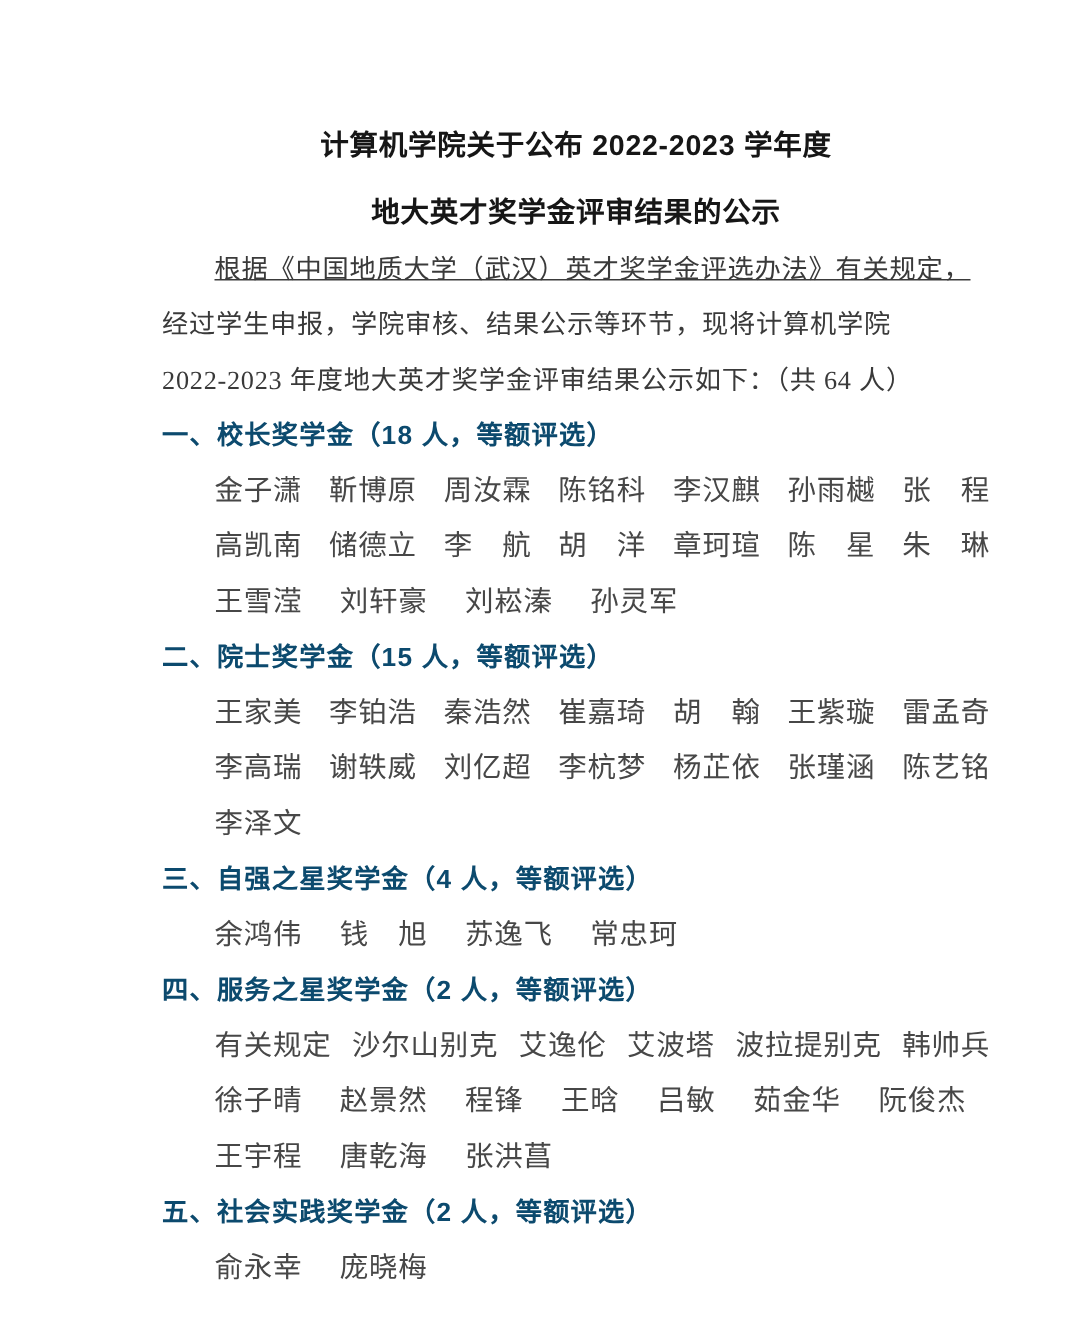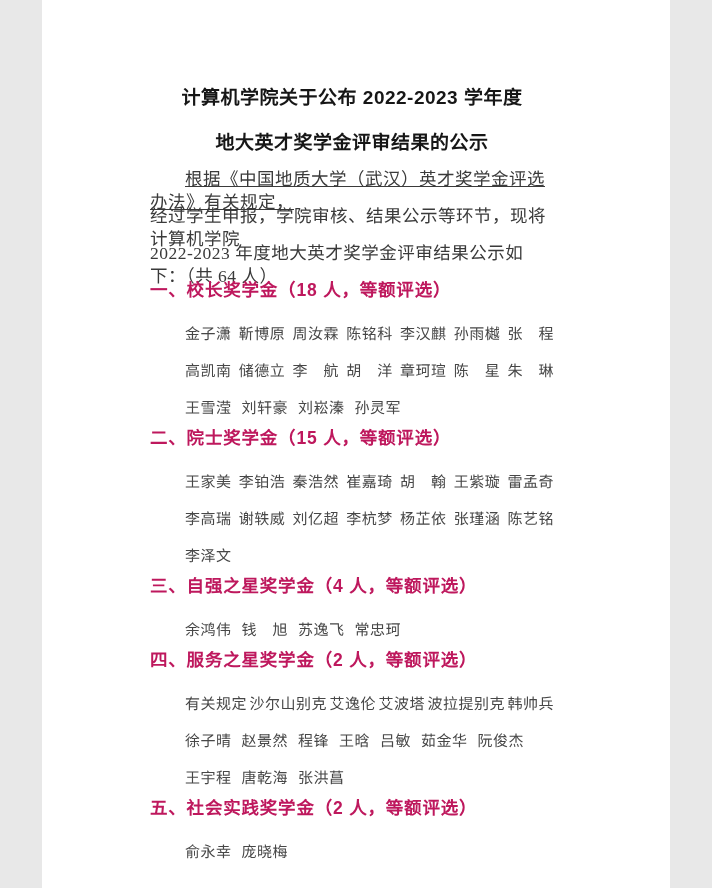--- a/index.html
+++ b/index.html
@@ -2,26 +2,26 @@
 <html lang="zh-CN"><head>
 <meta charset="utf-8">
 <style>
   html, body {
     margin: 0;
     padding: 0;
     background: #e8e8e8;
   }
   .doc {
     position: relative;
-    width: 628px;
+    width: 712px;
     height: 888px;
     margin: 0 auto;
     background: #ffffff;
     box-sizing: border-box;
-    padding: 86px 116px 0 108px;
+    padding: 86px 52px 0 108px;
     overflow: hidden;
     color: #3a3a3a;
     font-family: "Liberation Serif", serif;
   }
   .title {
     margin: 0;
     text-align: center;
     font-family: "Liberation Sans", sans-serif;
     font-weight: bold;
     font-size: 19px;
@@ -40,34 +40,34 @@
     color: #3a3a3a;
   }
   .body-line.indent { text-indent: 35px; text-decoration: underline; }
   .heading {
     height: 37px;
     font-family: "Liberation Sans", sans-serif;
     font-weight: bold;
     font-size: 17.5px;
     line-height: 23px;
     letter-spacing: 0.8px;
-    color: #be185d;
+    color: #0c4a6e;
   }
   .name-row {
     height: 37px;
     display: flex;
-    align-items: center;
+    align-items: flex-start;
     padding-left: 35px;
     box-sizing: border-box;
-    font-size: 15px;
+    font-size: 19px;
     line-height: 23px;
     color: #474747;
   }
   .name-row.justify { justify-content: space-between; }
-  .name-row.loose { gap: 10px; }
+  .name-row.loose { gap: 25px; }
   .student-name {
     white-space: pre;
     letter-spacing: 0.5px;
   }
 </style>
 </head>
 <body>
 
 <div class="doc">
   <h1 class="title t1">计算机学院关于公布 2022-2023 学年度</h1>

